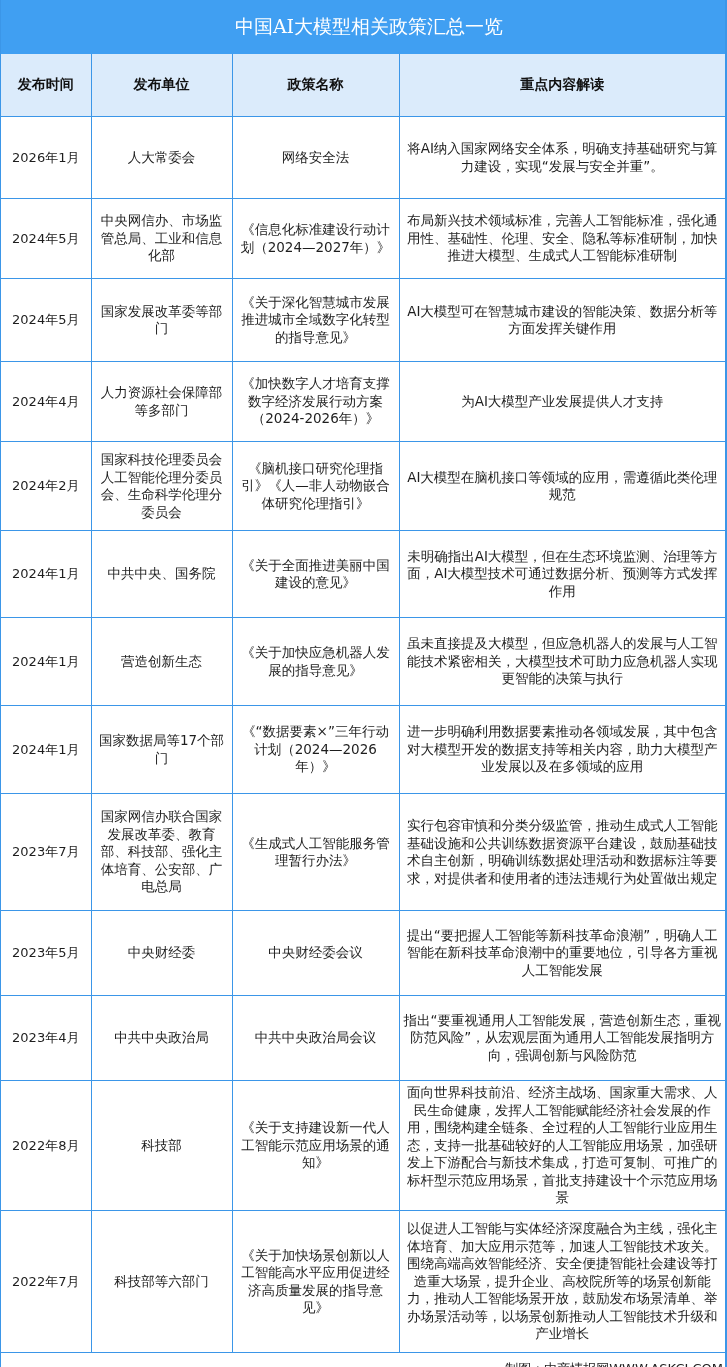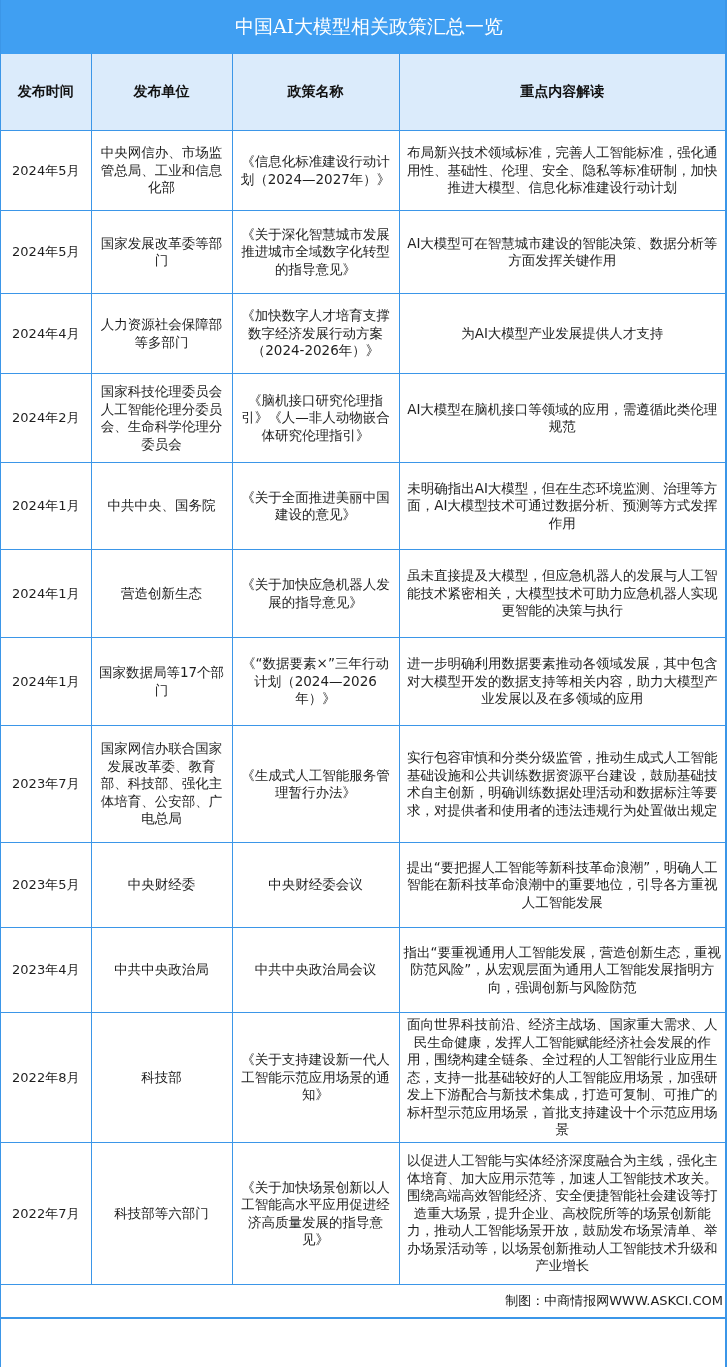--- a/index.html
+++ b/index.html
@@ -13,21 +13,21 @@
     height: 54px; background: #409ff2; color: #ffffff;
     display: flex; align-items: center; justify-content: center;
     font-family: "DejaVu Serif", "Liberation Serif", serif;
     font-size: 19px; letter-spacing: 0px; padding-left: 12px;
   }
   table { border-collapse: collapse; width: 100%; table-layout: fixed; }
   col.c1 { width: 90px; } col.c2 { width: 141px; } col.c3 { width: 167px; } col.c4 { width: auto; }
   th {
     background: #dbebfb; height: 44px; font-size: 14px; font-weight: bold; color: #111111;
     border: 1px solid #3b96e8; border-top: none;
-    text-align: center; vertical-align: middle; padding: 16px;
+    text-align: center; vertical-align: middle; padding: 9px;
   }
   td {
     border: 1px solid #3b96e8; font-size: 13.5px; line-height: 17.5px;
     text-align: center; vertical-align: middle; padding: 0 5px; color: #1e1e1e;
     word-break: break-all;
   }
   th:first-child, td:first-child { border-left: none; }
   th:last-child, td:last-child { border-right: none; }
   td.date { padding: 0 3px; font-size: 13px; }
   td.content { padding: 0 4px; }
@@ -47,25 +47,31 @@
       </colgroup>
     <thead>
       <tr>
         <th>发布时间</th>
         <th>发布单位</th>
         <th>政策名称</th>
         <th>重点内容解读</th>
       </tr>
     </thead>
     <tbody>
+      <tr style="height:82px">
+        <td class="date">2026年1月</td>
+        <td>人大常委会</td>
+        <td>网络安全法</td>
+        <td class="content">将AI纳入国家网络安全体系，明确支持基础研究与算力建设，实现“发展与安全并重”。</td>
+      </tr>
       <tr style="height:80px">
         <td class="date">2024年5月</td>
         <td>中央网信办、市场监管总局、工业和信息化部</td>
         <td>《信息化标准建设行动计划（2024—2027年）》</td>
-        <td class="content">布局新兴技术领域标准，完善人工智能标准，强化通用性、基础性、伦理、安全、隐私等标准研制，加快推进大模型、信息化标准建设行动计划</td>
+        <td class="content">布局新兴技术领域标准，完善人工智能标准，强化通用性、基础性、伦理、安全、隐私等标准研制，加快推进大模型、生成式人工智能标准研制</td>
       </tr>
       <tr style="height:83px">
         <td class="date">2024年5月</td>
         <td>国家发展改革委等部门</td>
         <td>《关于深化智慧城市发展推进城市全域数字化转型的指导意见》</td>
         <td class="content">AI大模型可在智慧城市建设的智能决策、数据分析等方面发挥关键作用</td>
       </tr>
       <tr style="height:80px">
         <td class="date">2024年4月</td>
         <td>人力资源社会保障部等多部门</td>

